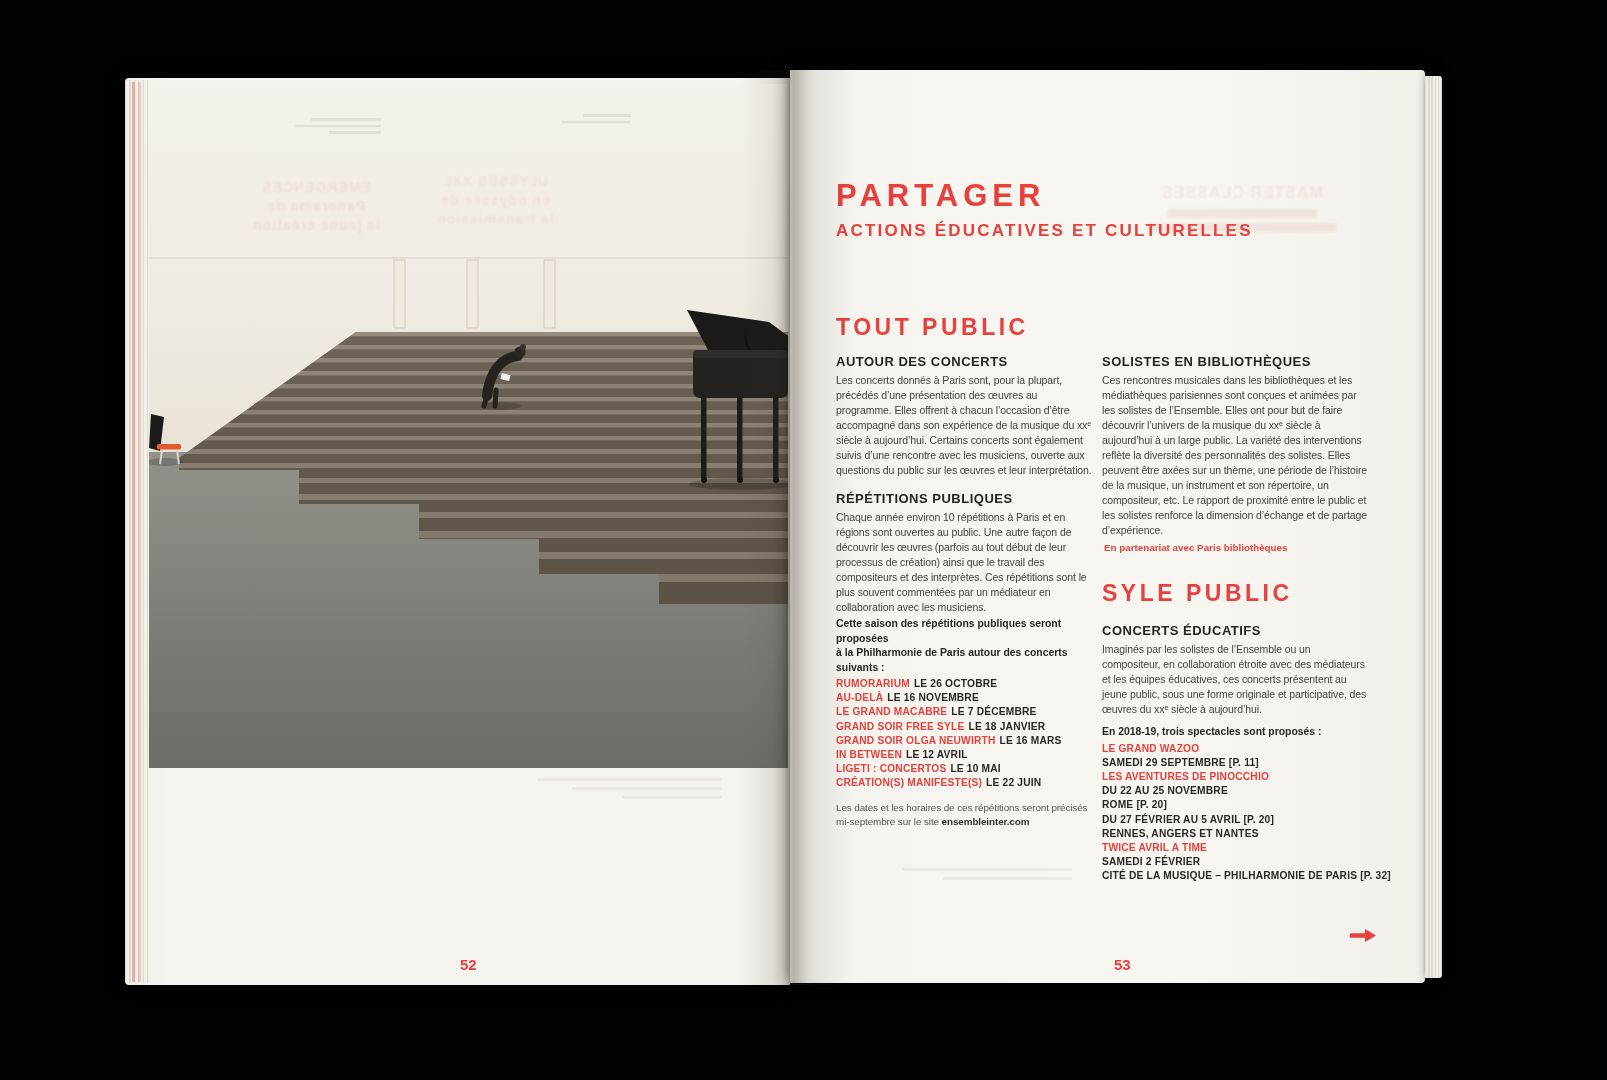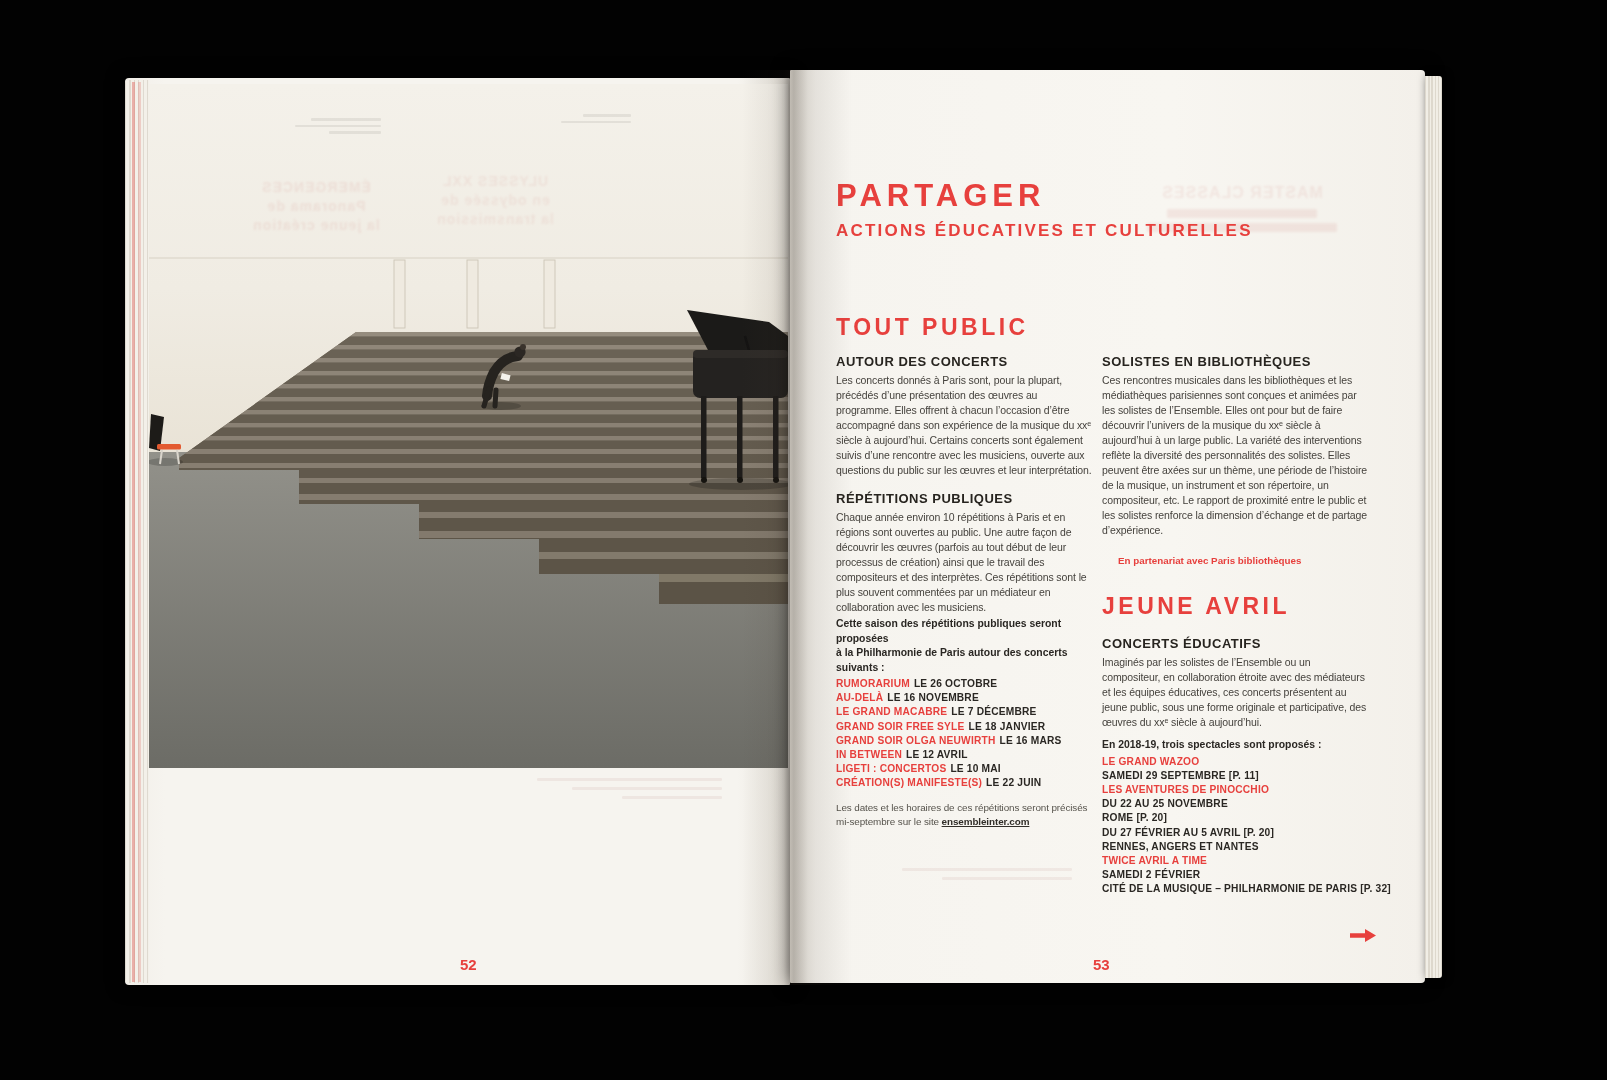--- a/index.html
+++ b/index.html
@@ -65,22 +65,22 @@
   .h-sec{font-weight:bold;font-size:13px;letter-spacing:.5px;color:#27241f;margin:0 0 4px;}
   .bodytxt{font-size:10.5px;line-height:15px;letter-spacing:-.1px;color:#45423d;margin:0 0 13px;}
   .leadtxt{font-weight:bold;font-size:10.4px;line-height:14.5px;letter-spacing:0;color:#2a2723;margin:0 0 2px;}
   .list{margin:0 0 10px;}
   .ln{font-weight:bold;font-size:10.2px;line-height:14.2px;letter-spacing:.2px;white-space:nowrap;}
   .ln .t{color:var(--accent);}
   .ln .d{color:#2a2723;margin-left:4px;}
   .ln.blk{color:#2a2723;}
   .ln.red{color:var(--accent);}
   .footnote{font-size:9.9px;line-height:14px;letter-spacing:-.1px;color:#56534c;margin-top:10px;}
-  .footnote .site{font-weight:bold;color:#312e29;text-decoration:underline;}
-  .partner{font-weight:bold;font-size:9.8px;line-height:13px;color:var(--accent);margin:16px;}
+  .footnote .site{font-weight:bold;color:#312e29;}
+  .partner{font-weight:bold;font-size:9.8px;line-height:13px;color:var(--accent);margin:2px;}
   .h-jeune{margin:26px 0 16px;}
   .intro-red{font-weight:bold;font-size:10.8px;line-height:15.5px;color:var(--accent);margin:0 0 15px;}
   .pagenum{font-weight:bold;font-size:15px;color:var(--accent);}
   .arrow{left:560px;top:858px;}
 </style>
 </head>
 <body>
 
 <div class="page page-left">
 
@@ -259,21 +259,21 @@
       <div class="ln"><span class="t">CRÉATION(S) MANIFESTE(S)</span><span class="d">LE 22 JUIN</span></div>
     </div>
     <div class="footnote"><span>Les dates et les horaires de ces répétitions seront précisés mi-septembre sur le site </span><span class="site">ensembleinter.com</span></div>
   </div>
 
   <div class="col col-right">
     <div class="h-sec">SOLISTES EN BIBLIOTHÈQUES</div>
     <p class="bodytxt" style="margin-bottom:3px;">Ces rencontres musicales dans les bibliothèques et les médiathèques parisiennes sont conçues et animées par les solistes de l’Ensemble. Elles ont pour but de faire découvrir l’univers de la musique du xxᵉ siècle à aujourd’hui à un large public. La variété des interventions reflète la diversité des personnalités des solistes. Elles peuvent être axées sur un thème, une période de l’histoire de la musique, un instrument et son répertoire, un compositeur, etc. Le rapport de proximité entre le public et les solistes renforce la dimension d’échange et de partage d’expérience.</p>
     <div class="partner">En partenariat avec Paris bibliothèques</div>
 
-    <div class="h-public h-jeune">JEUNE AVRIL</div>
+    <div class="h-public h-jeune">SYLE PUBLIC</div>
 
     <div class="h-sec">CONCERTS ÉDUCATIFS</div>
     <p class="bodytxt" style="margin-bottom:8px;">Imaginés par les solistes de l’Ensemble ou un compositeur, en collaboration étroite avec des médiateurs et les équipes éducatives, ces concerts présentent au jeune public, sous une forme originale et participative, des œuvres du xxᵉ siècle à aujourd’hui.</p>
     <div class="leadtxt">En 2018-19, trois spectacles sont proposés :</div>
     <div class="list">
       <div class="ln red">LE GRAND WAZOO</div>
       <div class="ln blk">SAMEDI 29 SEPTEMBRE [P. 11]</div>
       <div class="ln red">LES AVENTURES DE PINOCCHIO</div>
       <div class="ln blk">DU 22 AU 25 NOVEMBRE</div>
       <div class="ln blk">ROME [P. 20]</div>
@@ -289,18 +289,18 @@
     <svg width="26" height="13" viewBox="0 0 26 13">
         <path d="M0,4.2 h15 v-4.2 l11,6.5 -11,6.5 v-4.2 h-15 z" fill="#e7403d"></path>
       </svg>
   </div>
 
   <div class="abs faint-bars" style="left:112px;top:798px;width:170px;">
     <div style="width:170px;"></div>
     <div style="width:130px;margin-left:40px;"></div>
   </div>
 
-  <div class="abs pagenum" style="left:279px;top:886px;padding-left:24px;">53</div>
+  <div class="abs pagenum" style="left:300px;top:886px;padding-left:24px;">53</div>
 </div>
 
 <div class="spine-shadow"></div>
 
 <div class="page-stack-right"></div>
 
 </body></html>

